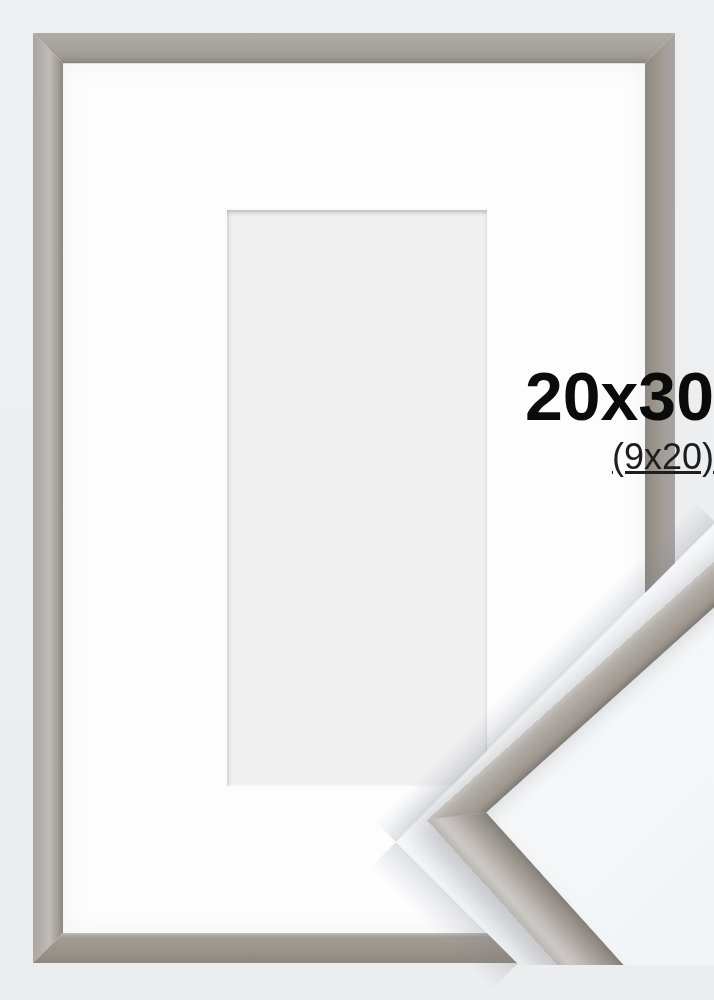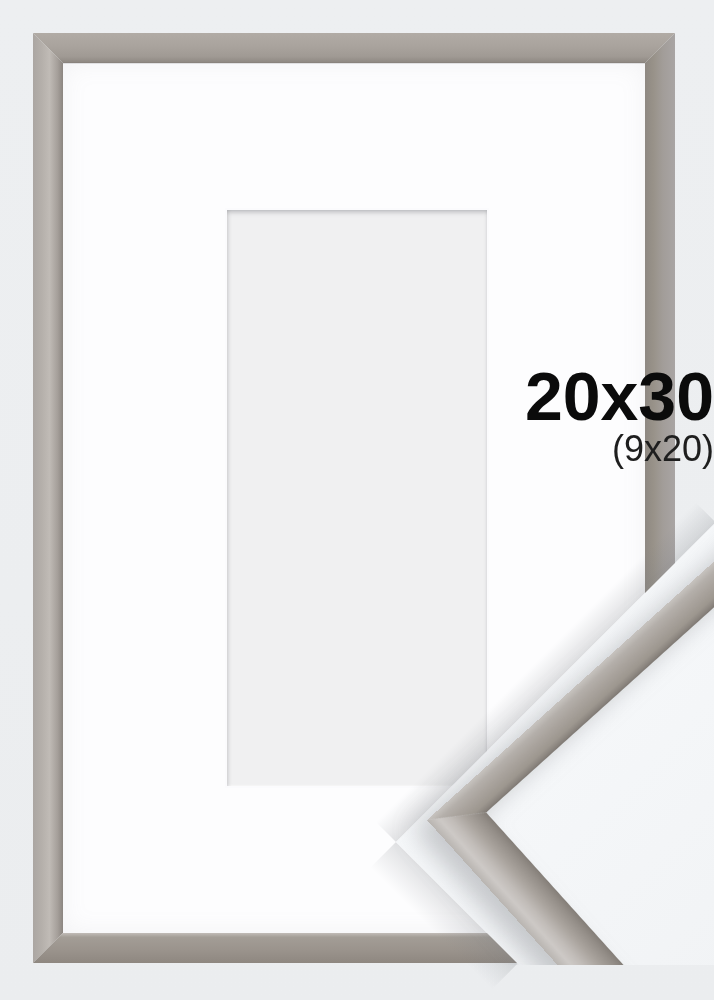--- a/index.html
+++ b/index.html
@@ -29,21 +29,21 @@
     box-shadow:inset 0 1px 0 rgba(130,130,136,0.20), inset 0 0 24px rgba(150,152,158,0.10); }
   .aperture { position:absolute; left:225px; top:208px; width:264px; height:580px;
     background:#f0f0f1; border:2px solid #fbfbfd;
     box-shadow:inset 0 4px 5px -2px rgba(108,110,116,0.42),
                inset 3px 0 4px -2px rgba(108,110,116,0.22),
                inset -2px 0 3px -2px rgba(108,110,116,0.14),
                inset 0 -2px 2px -1px rgba(255,255,255,0.9); }
   
   .size-text { position:absolute; left:0; top:362px; width:714px; text-align:right; }
   .size-main { font-size:68px; line-height:68px; font-weight:700; letter-spacing:0px; color:#0b0b0b; }
-  .size-sub  { font-size:36px; line-height:38px; font-weight:400; letter-spacing:0px; color:#1e1e1e; }
+  .size-sub  { margin-top:8px; font-size:36px; line-height:38px; font-weight:400; letter-spacing:0px; color:#1e1e1e;text-decoration:underline; }
   
   .edge-shadow-a { position:absolute; left:396px; top:814px; width:452px; height:28px;
     transform:rotate(-45deg); transform-origin:left bottom;
     background:linear-gradient(to top, rgba(120,124,130,0.22), rgba(120,124,130,0)); }
   .edge-shadow-b { position:absolute; left:396px; top:842px; width:172px; height:36px;
     transform:rotate(45deg); transform-origin:left top;
     background:linear-gradient(to bottom, rgba(120,124,130,0.22), rgba(120,124,130,0)); }
   .cutout { position:absolute; left:0; top:0; width:714px; height:1000px;
     clip-path:polygon(396px 842px, 714px 524px, 714px 965px, 519px 965px);
     background:linear-gradient(135deg,#fdfeff 15%, #f6f8fa 70%, #f1f3f5 100%); }

